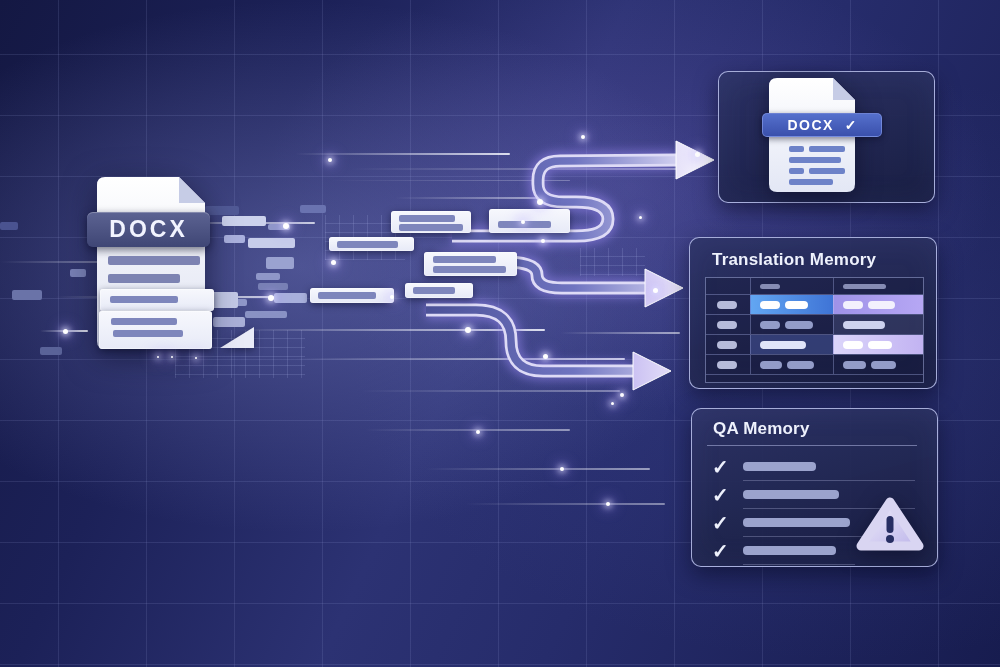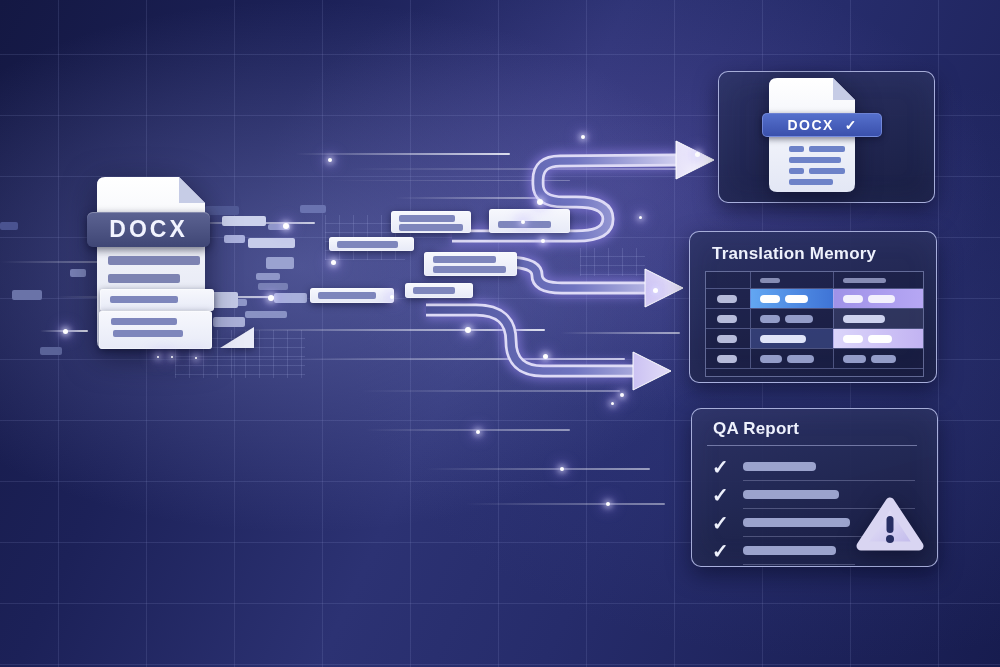--- a/index.html
+++ b/index.html
@@ -39,21 +39,21 @@
     display:flex;align-items:center;justify-content:center;}
   .doc-banner-text{color:#f2f4ff;font-size:23px;font-weight:bold;letter-spacing:3px;}
   #doc-lines{position:absolute;left:108px;top:256px;}
   .doc-bar{position:absolute;height:9px;border-radius:2px;background:#7d83b2;}
   
   .panel{position:absolute;border-radius:10px;
     background:linear-gradient(165deg, rgba(44,50,100,.95), rgba(24,29,64,.96));
     border:1.5px solid rgba(190,198,242,.85);
     box-shadow:0 8px 22px rgba(5,8,30,.5), inset 0 0 30px rgba(95,105,185,.12);}
   .panel-out{left:718px;top:71px;width:215px;height:130px;}
-  .panel-tm{left:689px;top:231px;width:246px;height:150px;}
+  .panel-tm{left:689px;top:237px;width:246px;height:150px;}
   .panel-qa{left:691px;top:408px;width:245px;height:157px;}
   .panel-title{position:absolute;color:#eef1fc;font-size:17px;font-weight:bold;letter-spacing:.2px;}
   .tm-title{left:22px;top:12px;}
   .qa-title{left:21px;top:10px;}
   .out-page{position:absolute;left:50px;top:6px;filter:drop-shadow(0 5px 12px rgba(6,8,30,.55));}
   .out-banner{position:absolute;left:43px;top:41px;width:118px;height:22px;border-radius:5px;
     background:linear-gradient(180deg,#5570cc,#3a50ac);
     border:1px solid rgba(135,155,232,.65);box-shadow:0 2px 6px rgba(8,10,35,.5);
     display:flex;align-items:center;justify-content:center;gap:11px;}
   .out-banner-text{color:#fff;font-size:14px;font-weight:bold;letter-spacing:1.5px;}
@@ -343,21 +343,21 @@
           <div class="tm-c tm-c3">
             <div class="tm-pill" style="width: 23px; background: rgb(147, 156, 200);"></div>
             <div class="tm-pill" style="width: 25px; background: rgb(147, 156, 200);"></div>
           </div>
         </div>
         <div class="tm-row tm-foot"></div>
       </div>
   </div>
 
   <div class="panel panel-qa">
-    <div class="panel-title qa-title">QA Report</div>
+    <div class="panel-title qa-title">QA Memory</div>
     <div class="qa-divider"></div>
     <div id="qa-items">
         <div class="qa-row">
           <span class="qa-check">✓</span>
           <div class="qa-bar" style="width: 73px;"></div>
         </div>
         <div class="qa-div" style="width: 172px;"></div>
         <div class="qa-row">
           <span class="qa-check">✓</span>
           <div class="qa-bar" style="width: 96px;"></div>

